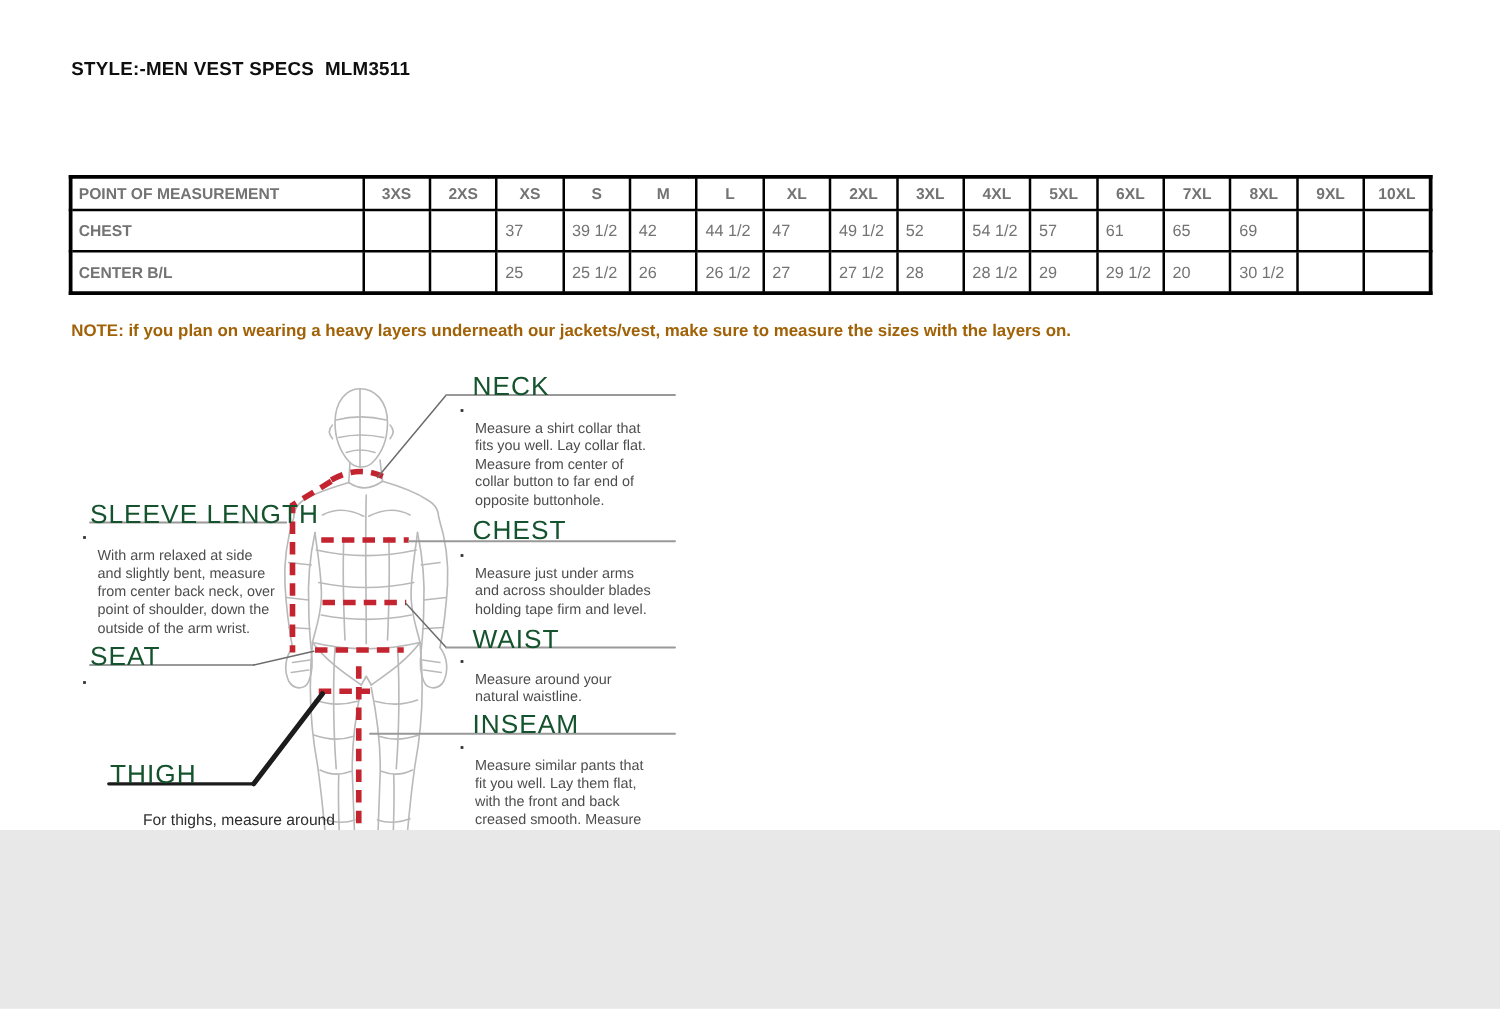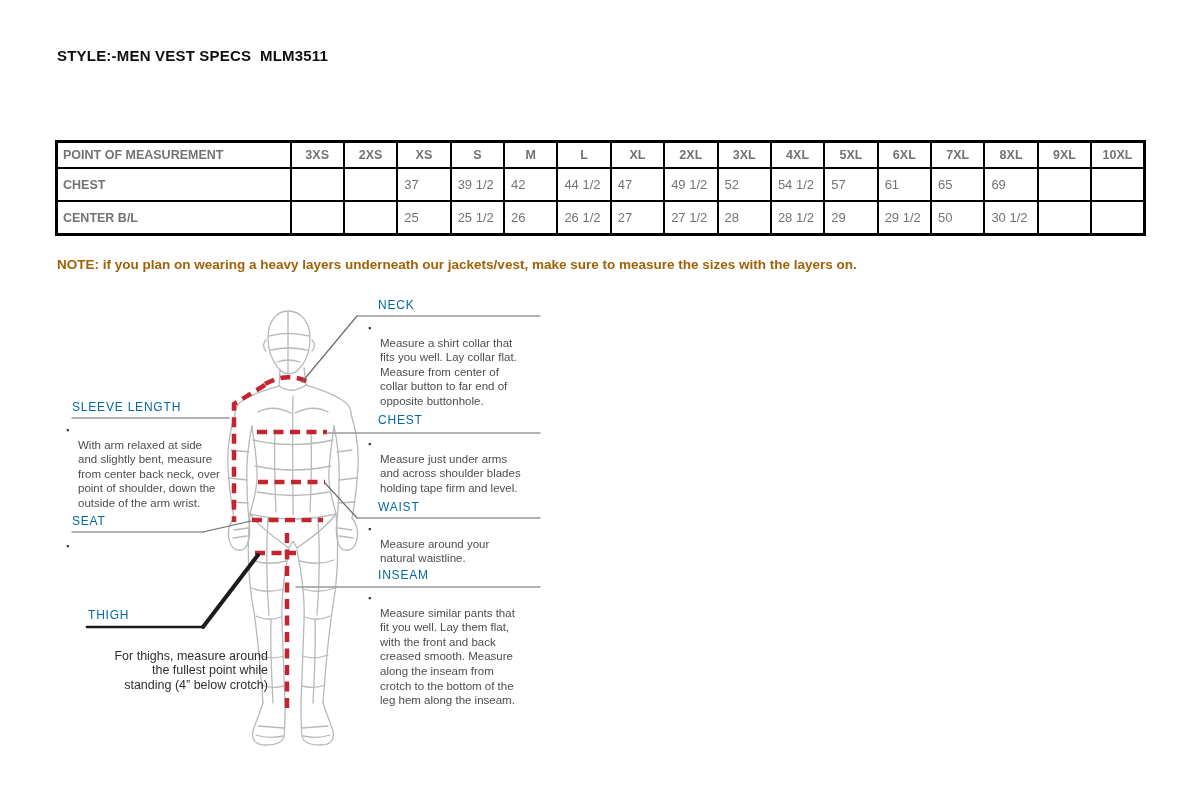--- a/index.html
+++ b/index.html
@@ -1,18 +1,18 @@
 <!DOCTYPE html>
 <html><head>
 <meta charset="utf-8">
 <style>
   html,body{margin:0;padding:0;background:#e8e8e8;}
   .page{
     position:relative;
-    width:1200px;height:807px;
+    width:1200px;height:664px;
     background:#ffffff;
     font-family:"Liberation Sans", sans-serif;
     overflow:hidden;
     margin:0 auto;
   }
   .doc-title{
     position:absolute;left:57px;top:47px;
     font-size:15px;font-weight:bold;color:#0f0f0f;
     letter-spacing:.2px;white-space:pre;
   }
@@ -39,21 +39,21 @@
   
   .note-text{
     position:absolute;left:57px;top:257px;
     font-size:13.5px;font-weight:bold;color:#a16207;
     width:900px;
   }
   
   .diagram-svg{position:absolute;left:0;top:285px;pointer-events:none;}
   .diagram-label{
     position:absolute;
-    font-size:12px;color:#0369a1;
+    font-size:21px;color:#14532d;
     letter-spacing:.8px;
     white-space:pre;
   }
   .diagram-desc{
     position:absolute;
     font-size:11.5px;line-height:14.6px;color:#4d4d4d;
     white-space:pre-line;
     padding-left:13px;
   }
   .diagram-desc .bullet{
@@ -140,21 +140,21 @@
         <td>25</td>
         <td>25 1/2</td>
         <td>26</td>
         <td>26 1/2</td>
         <td>27</td>
         <td>27 1/2</td>
         <td>28</td>
         <td>28 1/2</td>
         <td>29</td>
         <td>29 1/2</td>
-        <td>50</td>
+        <td>20</td>
         <td>30 1/2</td>
         <td></td>
         <td></td>
       </tr>
     </tbody>
   </table>
 
   <div class="note-text">NOTE: if you plan on wearing a heavy layers underneath our jackets/vest, make sure to measure the sizes with the layers on.</div>
 
   <svg class="diagram-svg" width="560" height="480" viewBox="0 285 560 480" xmlns="http://www.w3.org/2000/svg">

